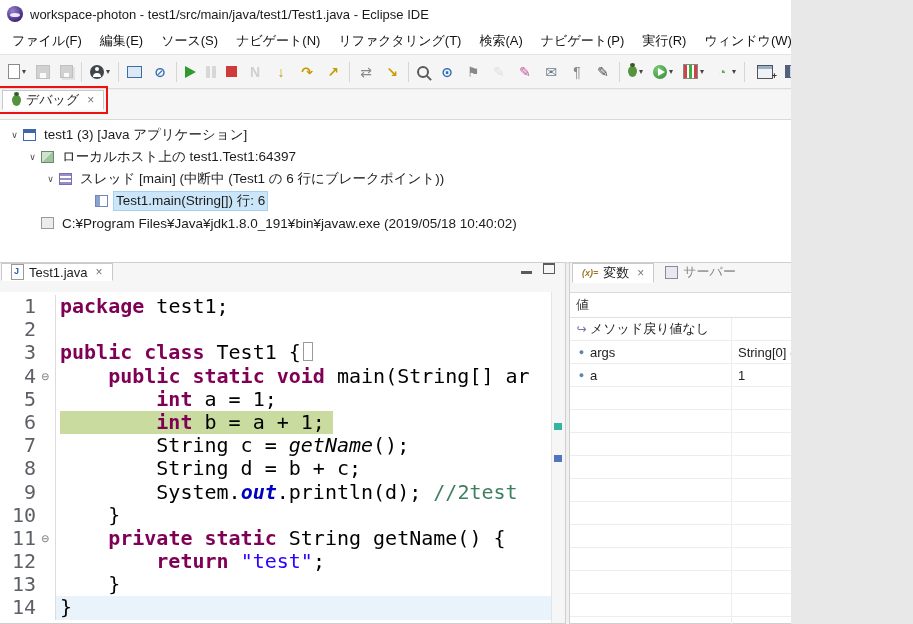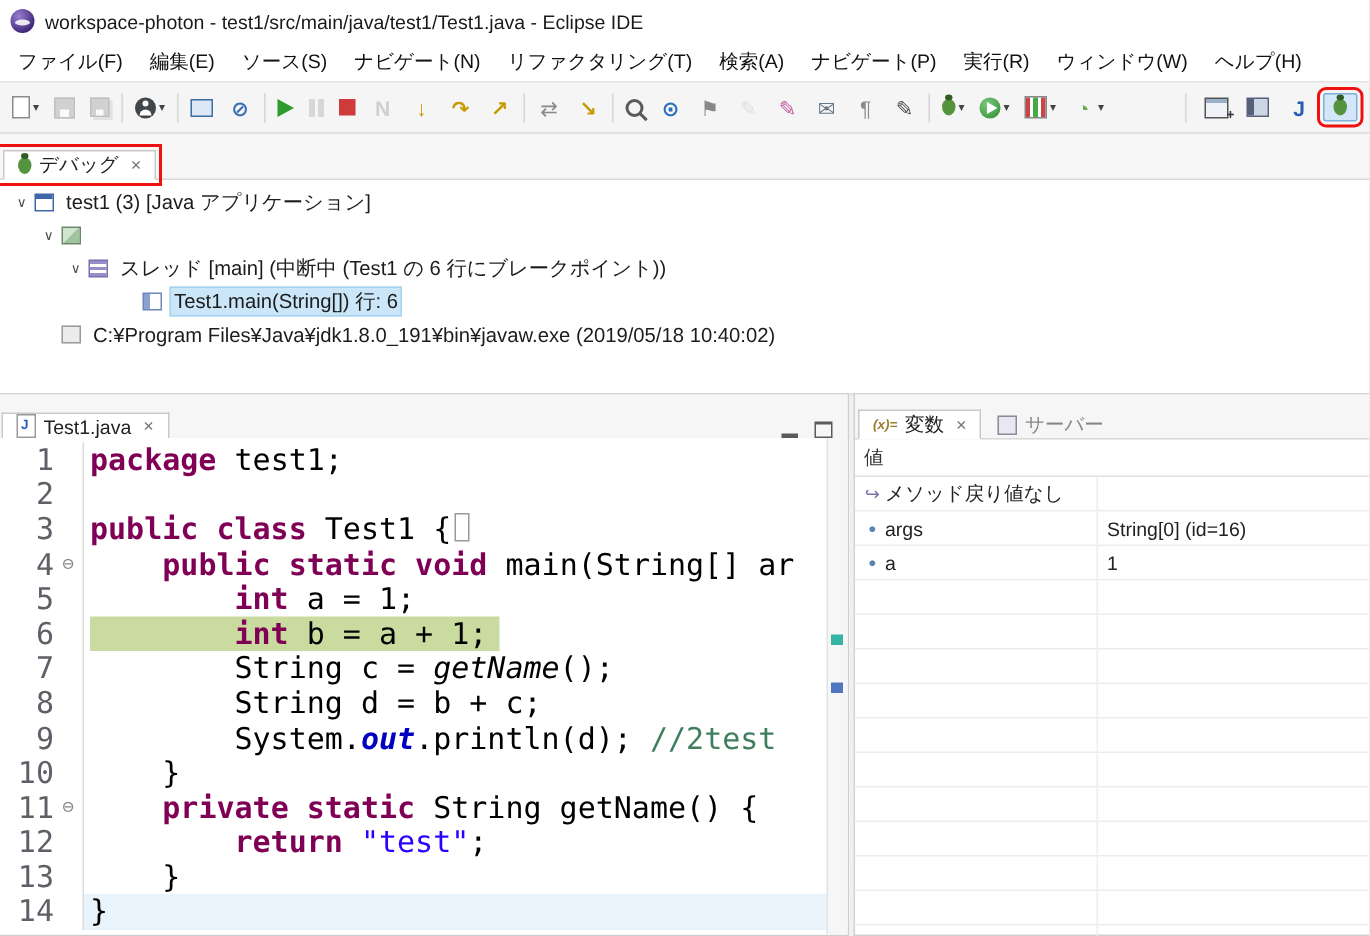--- a/index.html
+++ b/index.html
@@ -1,16 +1,16 @@
 <!DOCTYPE html>
 <html><head>
 <meta charset="utf-8">
 <style>
   body{margin:0;background:#e8e8e8}
-  .window{position:relative;width:913px;height:624px;background:#f0f0f0;
+  .window{position:relative;width:791px;height:624px;background:#f0f0f0;
     font-family:"Liberation Sans","DejaVu Sans",sans-serif;overflow:hidden;--ann:#ee1111}
 
   
   #titlebar{position:absolute;left:0;top:0;right:0;height:28px;background:#fff;
     display:flex;align-items:center;gap:7px;padding-left:7px}
   .ecl-icon{width:16px;height:16px;border-radius:50%;flex:none;position:relative;
     background:radial-gradient(circle at 35% 30%,#9a7fd0,#40287a 72%)}
   .ecl-icon::after{content:"";position:absolute;left:3px;top:7px;width:10px;height:4px;
     border-radius:50%;background:rgba(255,255,255,.85)}
   .title-text{font-size:13px;color:#1a1a1a;white-space:nowrap}
@@ -54,21 +54,21 @@
   .g-bug::before{content:"";position:absolute;top:-3px;left:2px;width:5px;height:4px;background:#2f5d24;border-radius:50%}
   .g-run{width:14px;height:14px;border-radius:50%;background:radial-gradient(circle at 35% 30%,#7cc87c,#2e8b2e);position:relative}
   .g-run::after{content:"";position:absolute;left:5px;top:3px;border-left:7px solid #fff;border-top:4px solid transparent;border-bottom:4px solid transparent}
   .g-coverage{width:13px;height:13px;border:1px solid #888;
     background:linear-gradient(90deg,#cc4444 0 3px,#fff 3px 5px,#44aa44 5px 8px,#fff 8px 10px,#cc4444 10px)}
   .g-persp{width:14px;height:12px;border:1px solid #555;background:linear-gradient(#9ab0c8 0 3px,#eef2f6 3px);position:relative}
   .g-persp::after{content:"+";position:absolute;right:-5px;bottom:-6px;font-size:9px;font-weight:bold;color:#333}
   .g-boxp{width:13px;height:11px;border:1px solid #55617a;background:linear-gradient(90deg,#55617a 0 4px,#cdd6e4 4px)}
 
   
-  .tabbar{display:flex;align-items:flex-end;background:#f6f6f6;border-bottom:1px solid #d9d9d9;position:relative}
+  .tabbar{display:flex;align-items:flex-start;background:#f6f6f6;border-bottom:1px solid #d9d9d9;position:relative}
   .tab{display:flex;align-items:center;gap:5px;padding:0 9px;font-size:13px;color:#222;
     background:#fff;border:1px solid #c9c9c9;border-bottom:1px solid #fff;margin-bottom:-1px;white-space:nowrap}
   .tab.inactive{background:transparent;border:none;margin-bottom:0;color:#868686}
   .tabx{color:#777;font-size:12px;margin-left:3px}
   .winbtns{margin-left:auto;display:flex;align-items:center;gap:11px;padding-right:10px}
   .b-min{width:11px;height:3px;background:#5a5a5a;margin-top:8px}
   .b-max{width:10px;height:8px;border:1px solid #5a5a5a;border-top:2px solid #5a5a5a}
 
   
   #debugpanel{position:absolute;top:90px;left:0;right:0;height:172px;background:#fff;border-bottom:2px solid #e4e4e4}
@@ -290,20 +290,21 @@
     </div>
     <div id="debugtree">
         <div class="tree-row" style="padding-left: 6px;">
           <span class="chev">∨</span>
           <span class="tico ti-app"></span>
           <span class="tlabel">test1 (3) [Java アプリケーション]</span>
         </div>
         <div class="tree-row" style="padding-left: 24px;">
           <span class="chev">∨</span>
           <span class="tico ti-jvm"></span>
+          <span class="tlabel">ローカルホスト上の test1.Test1:64397</span>
         </div>
         <div class="tree-row" style="padding-left: 42px;">
           <span class="chev">∨</span>
           <span class="tico ti-thread"></span>
           <span class="tlabel">スレッド [main] (中断中 (Test1 の 6 行にブレークポイント))</span>
         </div>
         <div class="tree-row" style="padding-left: 78px;">
           <span class="chev"></span>
           <span class="tico ti-frame"></span>
           <span class="tlabel selected">Test1.main(String[]) 行: 6</span>

